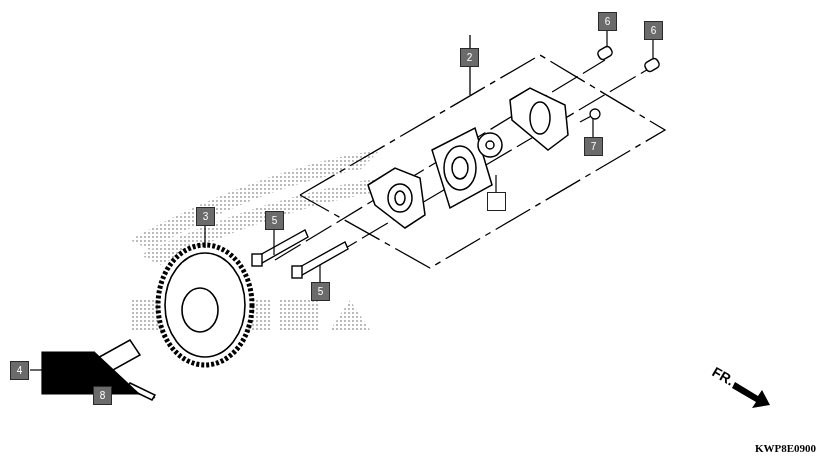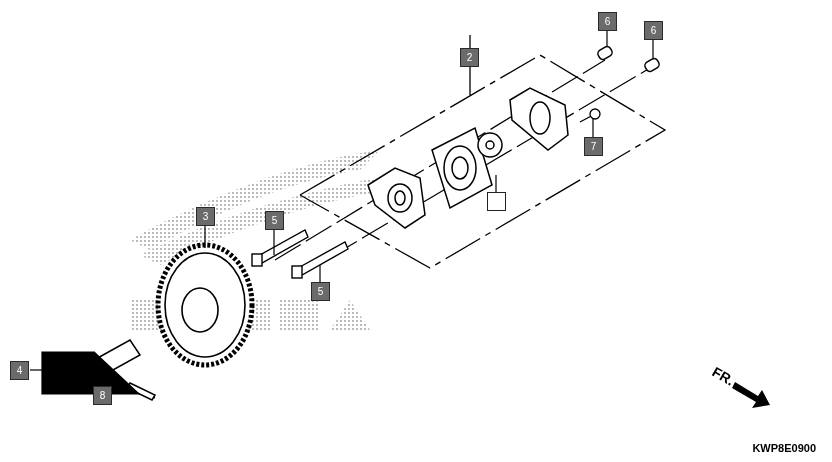--- a/index.html
+++ b/index.html
@@ -1,20 +1,20 @@
 <!DOCTYPE html>
 <html><head>
 <meta charset="utf-8">
 <style>
   html, body { margin:0; padding:0; background:#ffffff; }
   body { width:832px; height:462px; position:relative; overflow:hidden; font-family:"Liberation Sans", sans-serif; }
   svg.diagram { position:absolute; left:0; top:0; }
   .callout { position:absolute; width:17px; height:17px; background:#6b6b6b; color:#ffffff; border:1px solid #2a2a2a; font-size:10px; line-height:17px; text-align:center; font-family:"Liberation Sans", sans-serif; }
   .callout.empty { background:#ffffff; border:1px solid #222; }
-  .code { position:absolute; right:16px; bottom:8px; font-size:11px; font-weight:bold; color:#000; font-family:Liberation Sans, sans-serif;text-align:right; }
+  .code { position:absolute; right:16px; bottom:8px; font-size:11px; font-weight:bold; color:#000; font-family:Liberation Serif, serif;text-align:right; }
   .fr { position:absolute; left:712px; top:368px; font-size:14px; font-weight:bold; transform:rotate(30deg); color:#000; font-family:"Liberation Sans", sans-serif; }
 </style>
 </head>
 <body>
 
 <svg class="diagram" width="832" height="462" viewBox="0 0 832 462">
   <defs>
     <pattern id="dots" width="4" height="4" patternUnits="userSpaceOnUse">
       <circle cx="1" cy="1" r="0.9" fill="#9a9a9a"></circle>
     </pattern>

